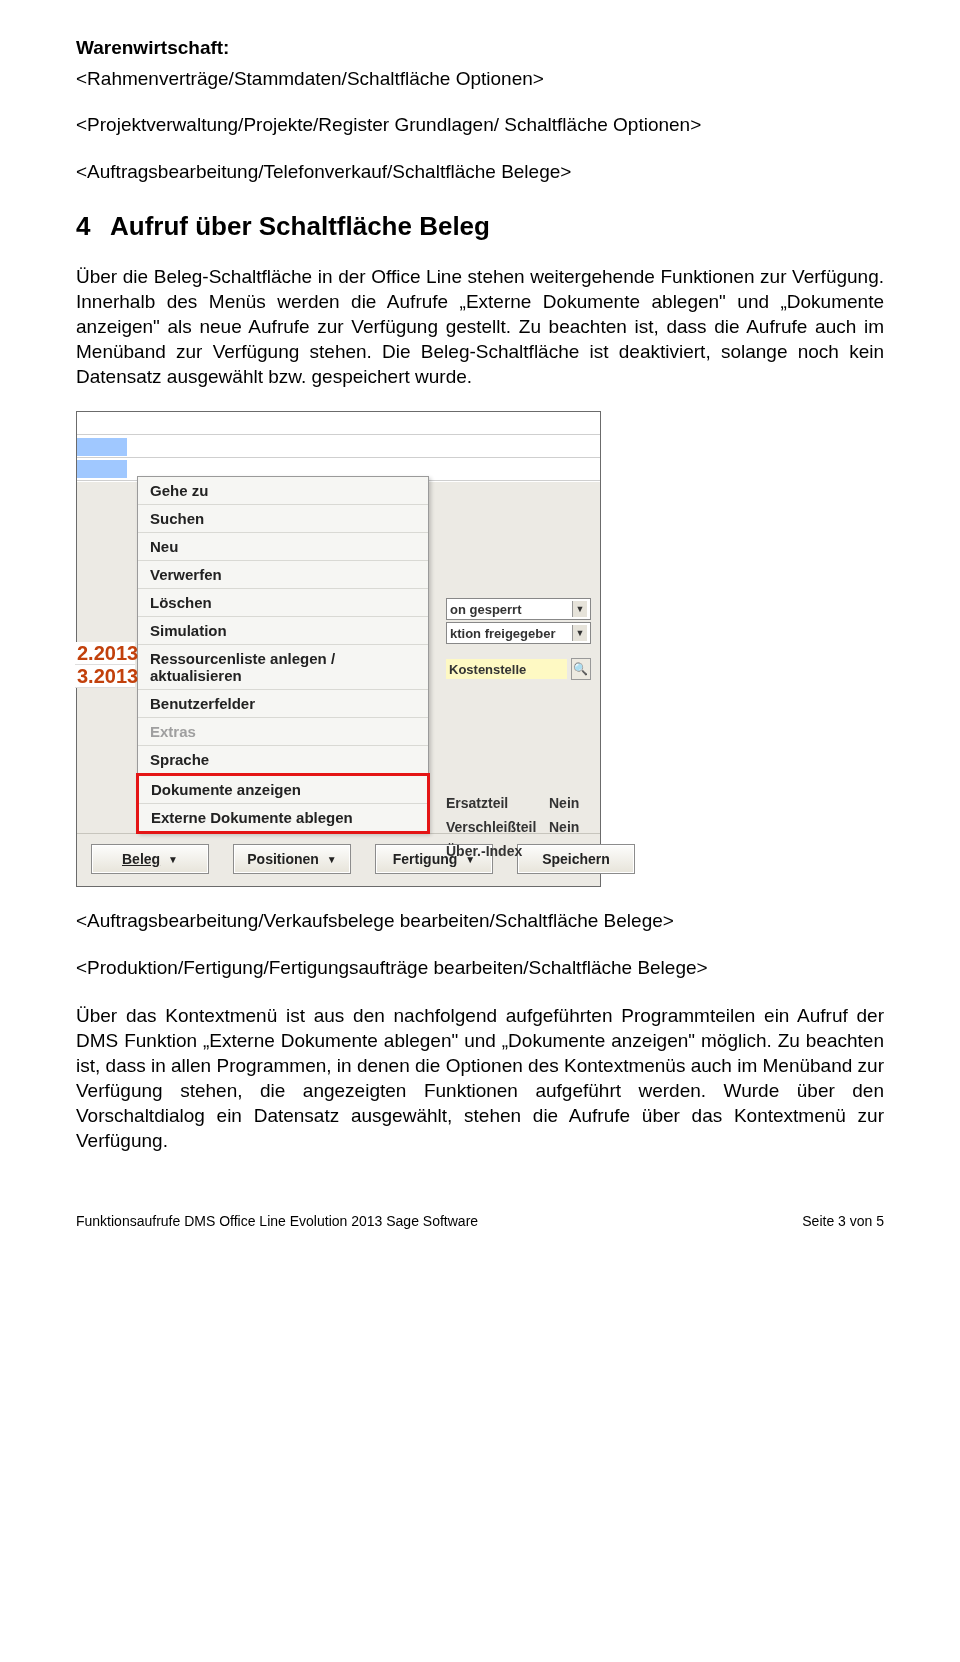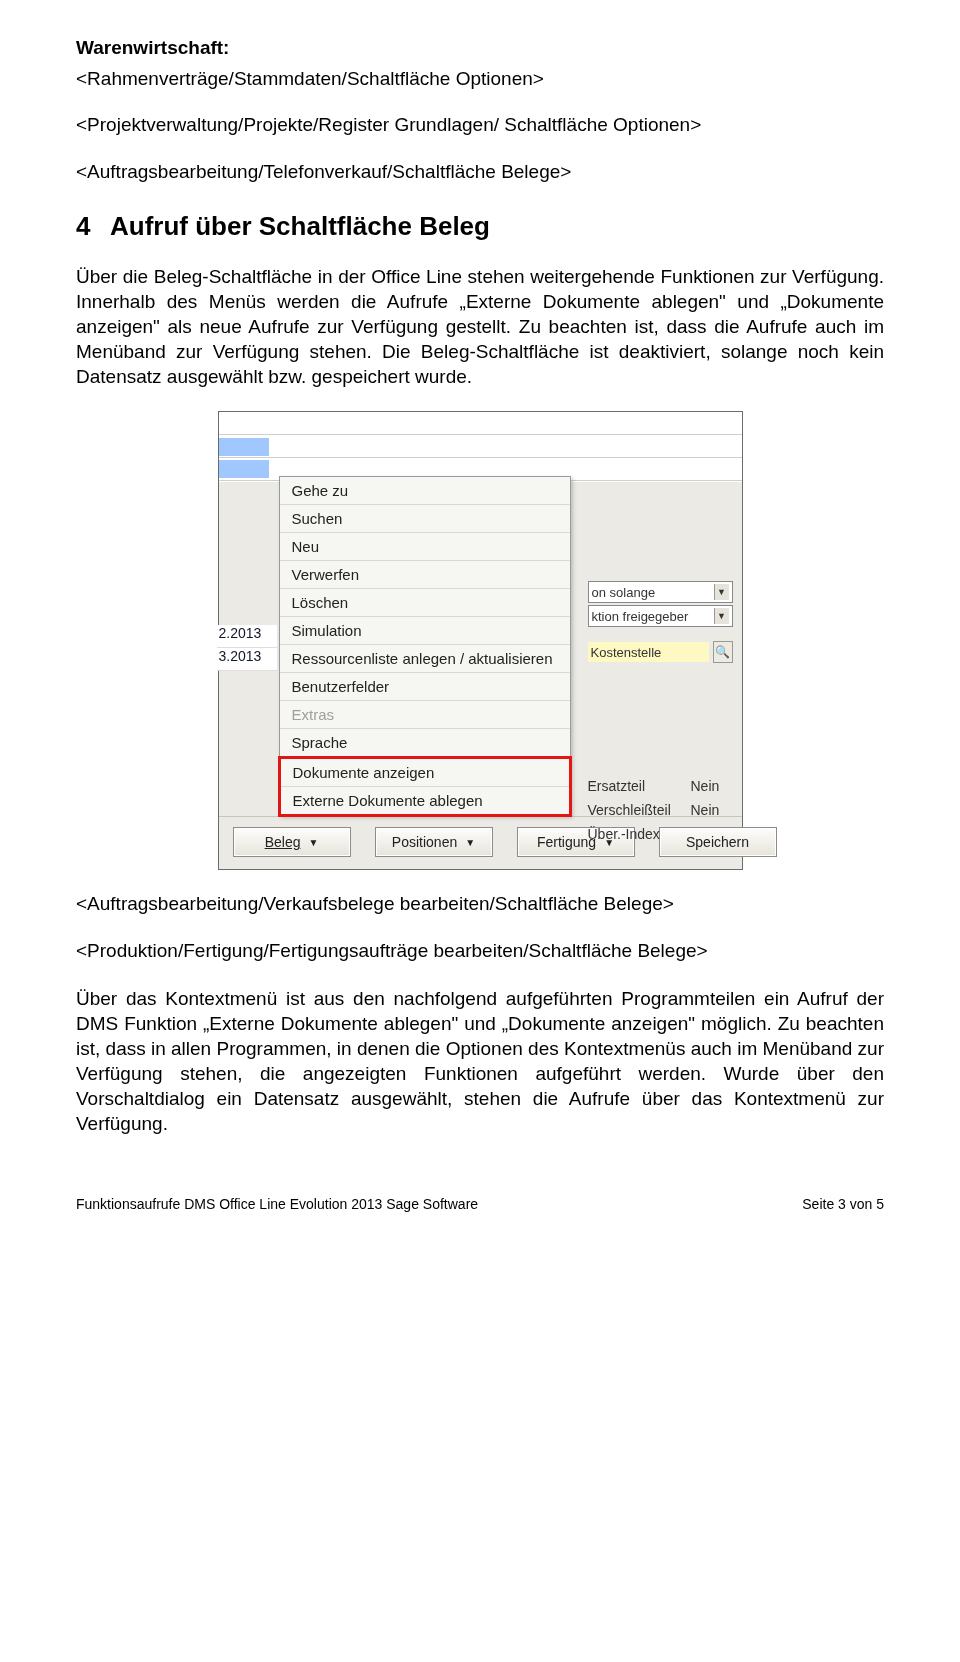--- a/index.html
+++ b/index.html
@@ -20,21 +20,22 @@
   h2.section {
     font-size: 26px;
     font-weight: bold;
     margin: 26px 0 22px 0;
   }
   h2.section .num { display:inline-block; width:34px; }
   .body-text { line-height: 1.32; text-align: justify; }
   .screenshot-wrap {
     margin: 18px 0 22px 0;
     display:flex;
-    justify-content:center;
+    justify-content:flex-start;
+    font-weight:bold;
   }
   .shot {
     width: 523px;
     background: #eceae4;
     border: 1px solid #6b6b6b;
     font-family: Tahoma, Arial, sans-serif;
     font-size: 15px;
     color: #222;
   }
   .shot-top {
@@ -99,22 +100,22 @@
     color:#222;
     box-shadow: inset 0 0 0 1px #fff;
   }
   .w-btn .tri { margin-left:8px; font-size:10px; }
   .w-btn .und { text-decoration: underline; }
 
   .left-dates {
     position:absolute;
     margin-top:-245px;
     margin-left:-1px;
-    font-size:14px;
-    color:#0f172a;
+    font-size:20px;
+    color:#c2410c;
     width:60px;
   }
   .left-dates div { height:22px; border-bottom:1px solid #dedede; padding-left:2px; background:#fff;}
   
   .footer {
     margin-top: 60px;
     padding: 0 76px 24px 76px;
     font-size: 14px;
     color:#000;
     display:flex;
@@ -188,21 +189,21 @@
       </div>
 
       <div class="left-dates">
         <div>2.2013</div>
         <div>3.2013</div>
       </div>
 
       <div class="right-col">
         <div class="right-row">
             <div class="dd">
-              <span>on solange</span>
+              <span>on gesperrt</span>
               <span class="arrow">▼</span>
             </div>
           </div>
         <div class="right-row">
             <div class="dd">
               <span>ktion freigegeber</span>
               <span class="arrow">▼</span>
             </div>
           </div>
         <div style="height:12px"></div>

